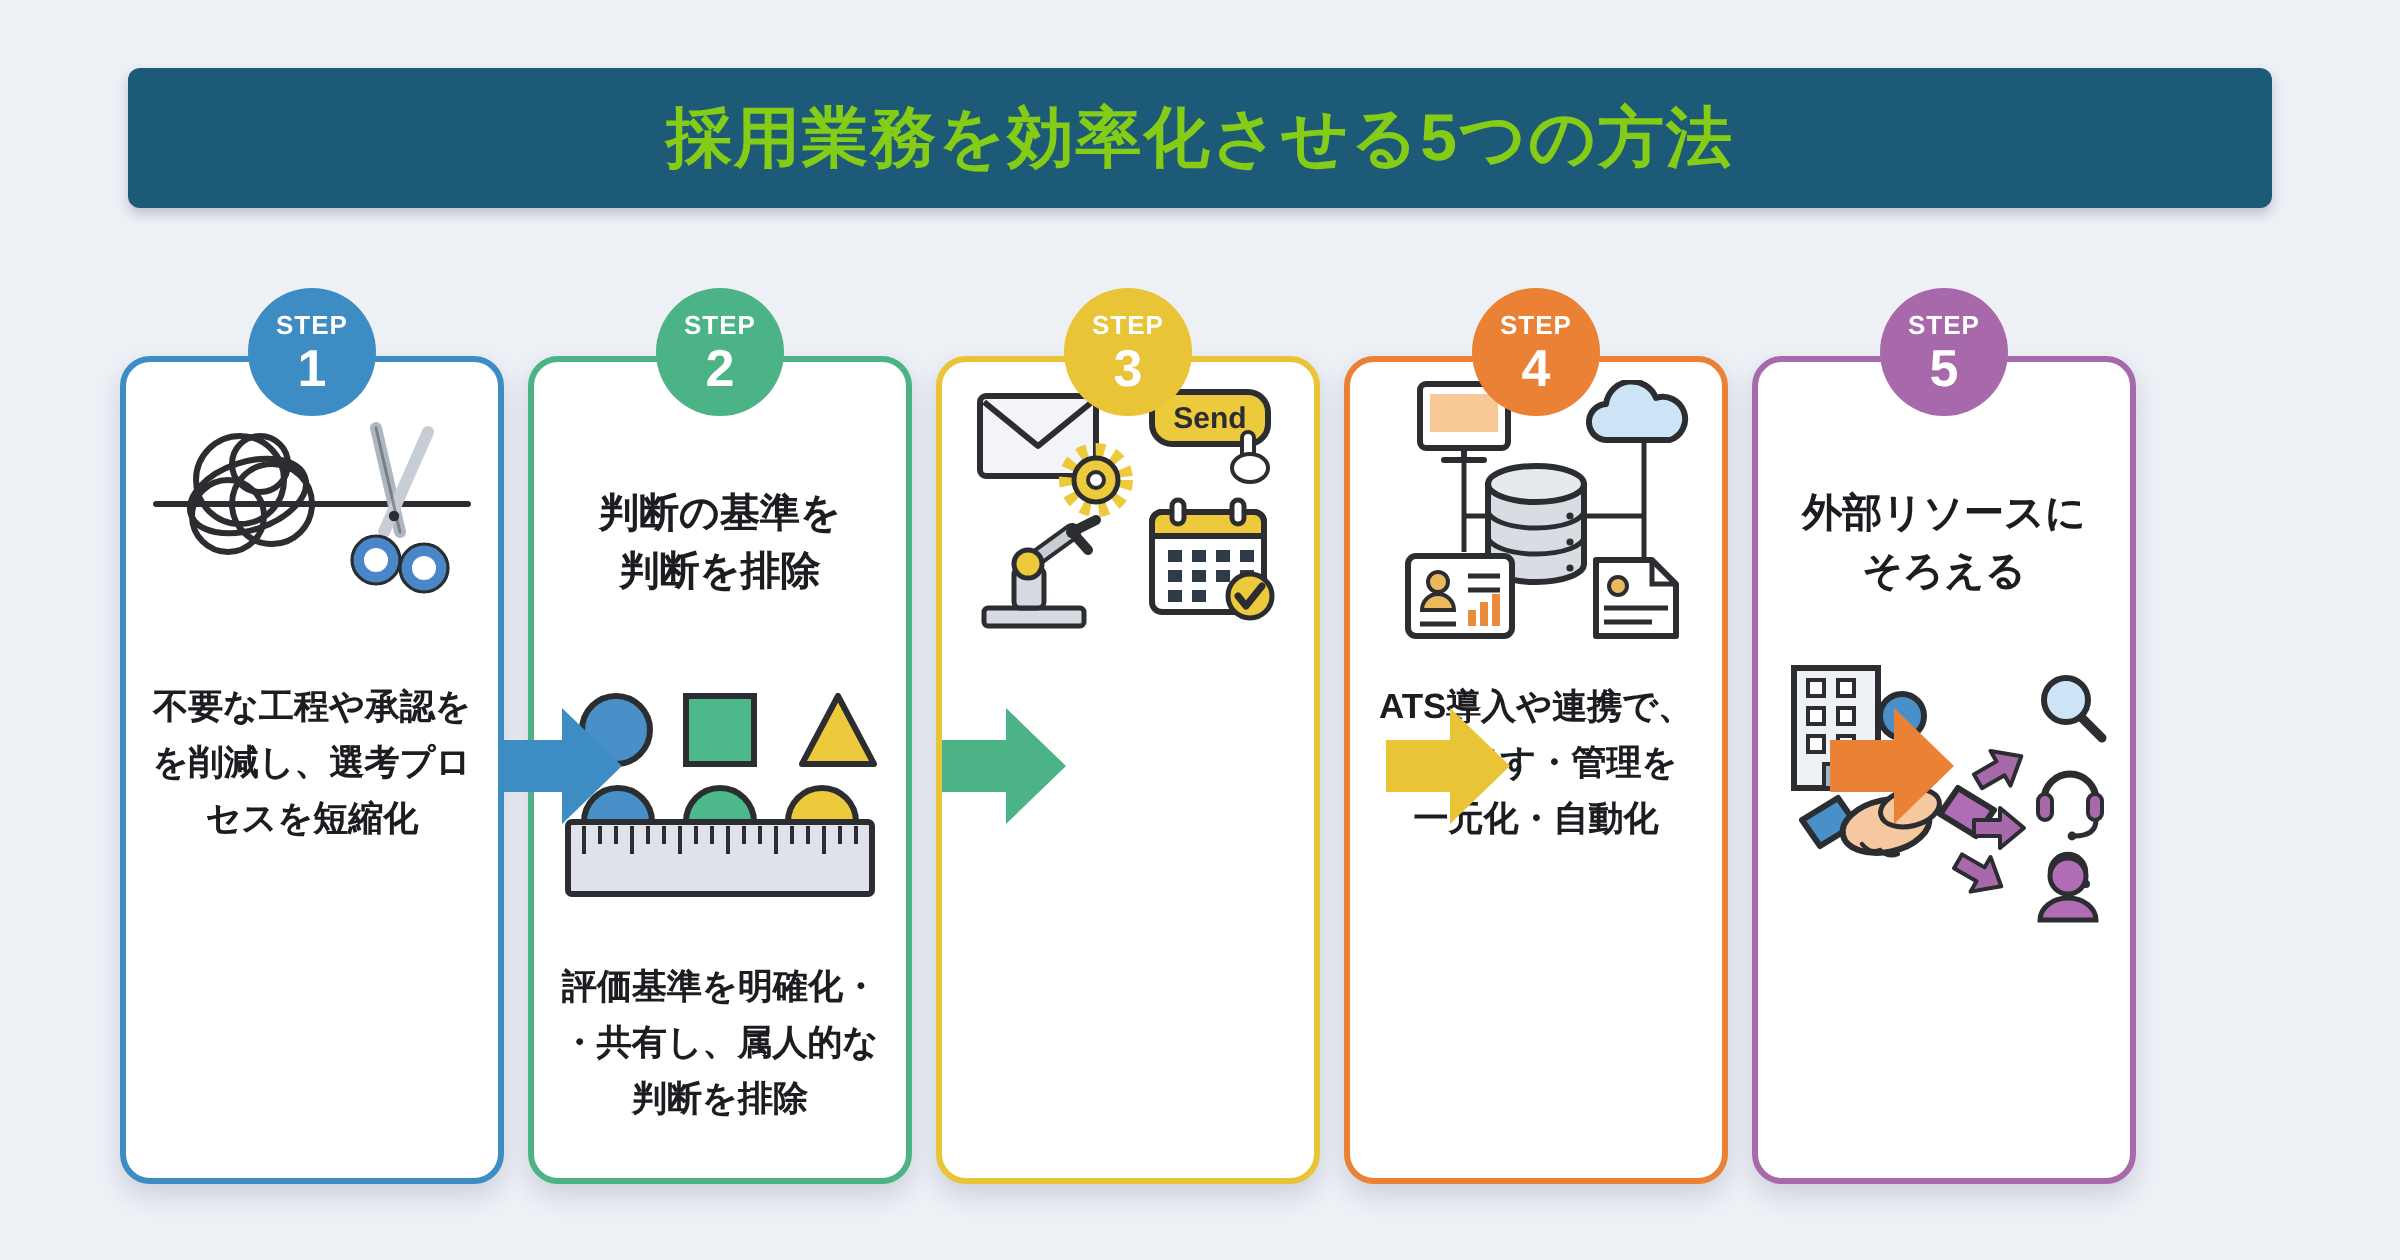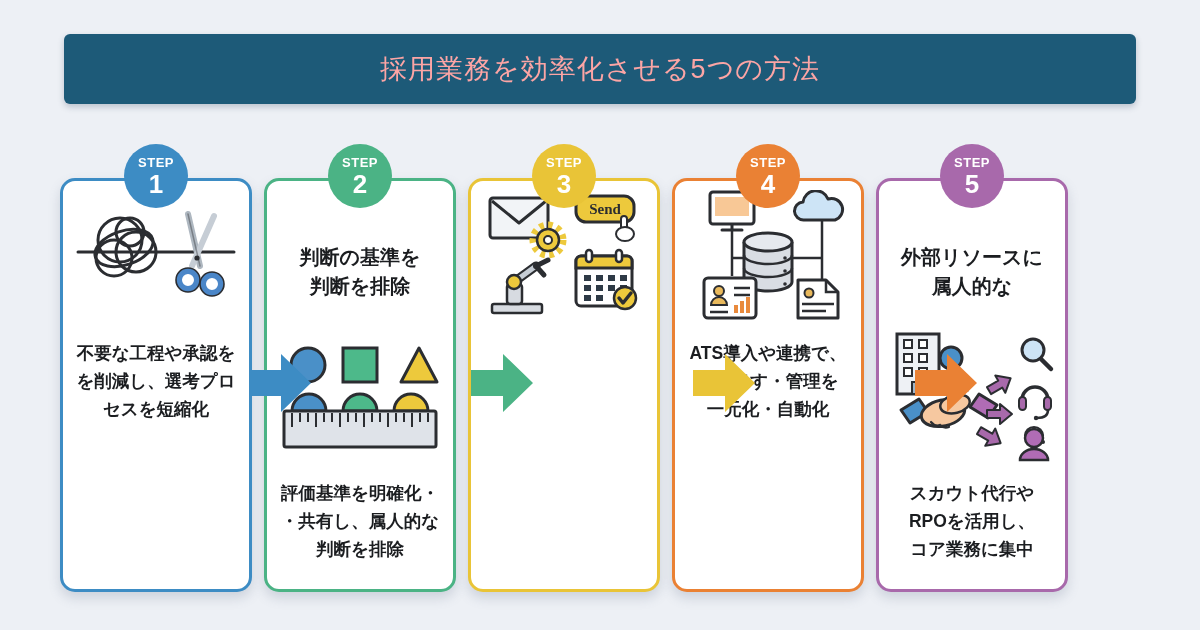--- a/index.html
+++ b/index.html
@@ -9,21 +9,21 @@
     font-family: "Liberation Sans", "DejaVu Sans", sans-serif;
     position: relative;
   }
   .header {
     position: absolute; left: 64px; top: 34px; width: 1072px; height: 70px;
     background: #1d5a78; border-radius: 6px;
     display: flex; align-items: center; justify-content: center;
     box-shadow: 0 3px 6px rgba(40,60,90,.25);
   }
   .header-title {
-    color: #fca5a5; font-size: 27px; font-weight: normal; letter-spacing: 1px;
+    color: #84cc16; font-size: 33px; font-weight: bold; letter-spacing: 1px;
   }
   .cards {
     position: absolute; left: 60px; top: 178px; width: 1080px; height: 414px;
     display: flex; gap: 12px;
   }
   .card {
     position: relative; width: 192px; height: 414px;
     background: #ffffff; border: 3px solid var(--c); border-radius: 15px;
     box-shadow: 0 6px 12px rgba(90,105,130,.22);
     display: flex; flex-direction: column; align-items: center;
@@ -38,21 +38,21 @@
   .badge-step { font-size: 13px; font-weight: bold; letter-spacing: .5px; }
   .badge-num  { font-size: 26px; font-weight: bold; margin-top: 2px; }
   .card-title {
     margin-top: 42px; height: 98px; width: 186px;
     display: flex; align-items: center; justify-content: center;
     text-align: center; white-space: pre-line;
     font-size: 20px; font-weight: bold; color: #1b1d20; line-height: 1.45;
   }
   .card-icon {
     height: 150px; width: 180px;
-    display: flex; align-items: center; justify-content: center; font-family: Liberation Serif, serif;
+    display: flex; align-items: center; justify-content: center;
   }
   .card-desc {
     margin-top: 8px; flex: 1; width: 184px;
     display: flex; align-items: flex-start; justify-content: center;
     text-align: center; white-space: pre-line;
     font-size: 17.5px; font-weight: bold; color: #1b1d20; line-height: 1.6;
   }
   .arrow {
     position: absolute; top: 176px; width: 62px; height: 58px; z-index: 4;
   }
@@ -255,21 +255,21 @@
 切り出す・管理を
 一元化・自動化</div>
   </div>
 
   <div class="card c5">
     <div class="badge">
       <div class="badge-step">STEP</div>
       <div class="badge-num">5</div>
     </div>
     <div class="card-title">外部リソースに
-属人的な</div>
+そろえる</div>
     <div class="card-icon">
       <svg width="170" height="132" viewBox="0 0 170 132">
         <g>
           <rect x="10" y="4" width="42" height="60" fill="#eef1f5" stroke="#2b2d31" stroke-width="3"></rect>
           <g fill="#ffffff" stroke="#2b2d31" stroke-width="2">
             <rect x="17" y="10" width="8" height="8"></rect>
               <rect x="32" y="10" width="8" height="8"></rect>
             <rect x="17" y="24" width="8" height="8"></rect>
               <rect x="32" y="24" width="8" height="8"></rect>
             <rect x="17" y="38" width="8" height="8"></rect>
@@ -305,23 +305,20 @@
           <circle cx="149" cy="88" r="2.2" fill="#2b2d31"></circle>
         </g>
         <g>
           <circle cx="147" cy="108" r="9" fill="#b06cb5" stroke="#2b2d31" stroke-width="2.5"></circle>
           <path d="M133 130 a14 11 0 0 1 28 0 z" fill="#b06cb5" stroke="#2b2d31" stroke-width="2.5"></path>
           <path d="M138 106 a9 9 0 0 1 18 0" fill="none" stroke="#2b2d31" stroke-width="2.2"></path>
           <circle cx="156" cy="112" r="2" fill="#2b2d31"></circle>
         </g>
       </svg>
     </div>
-    <div class="card-desc">スカウト代行や
-RPOを活用し、
-コア業務に集中</div>
   </div>
 
   <svg class="arrow arrow-0" viewBox="0 0 62 58">
     <polygon points="0,16 32,16 32,0 62,29 32,58 32,42 0,42" fill="#3d8cc4"></polygon>
   </svg>
   <svg class="arrow arrow-1" viewBox="0 0 62 58">
     <polygon points="0,16 32,16 32,0 62,29 32,58 32,42 0,42" fill="#4bb385"></polygon>
   </svg>
   <svg class="arrow arrow-2" viewBox="0 0 62 58">
     <polygon points="0,16 32,16 32,0 62,29 32,58 32,42 0,42" fill="#e9c437"></polygon>

